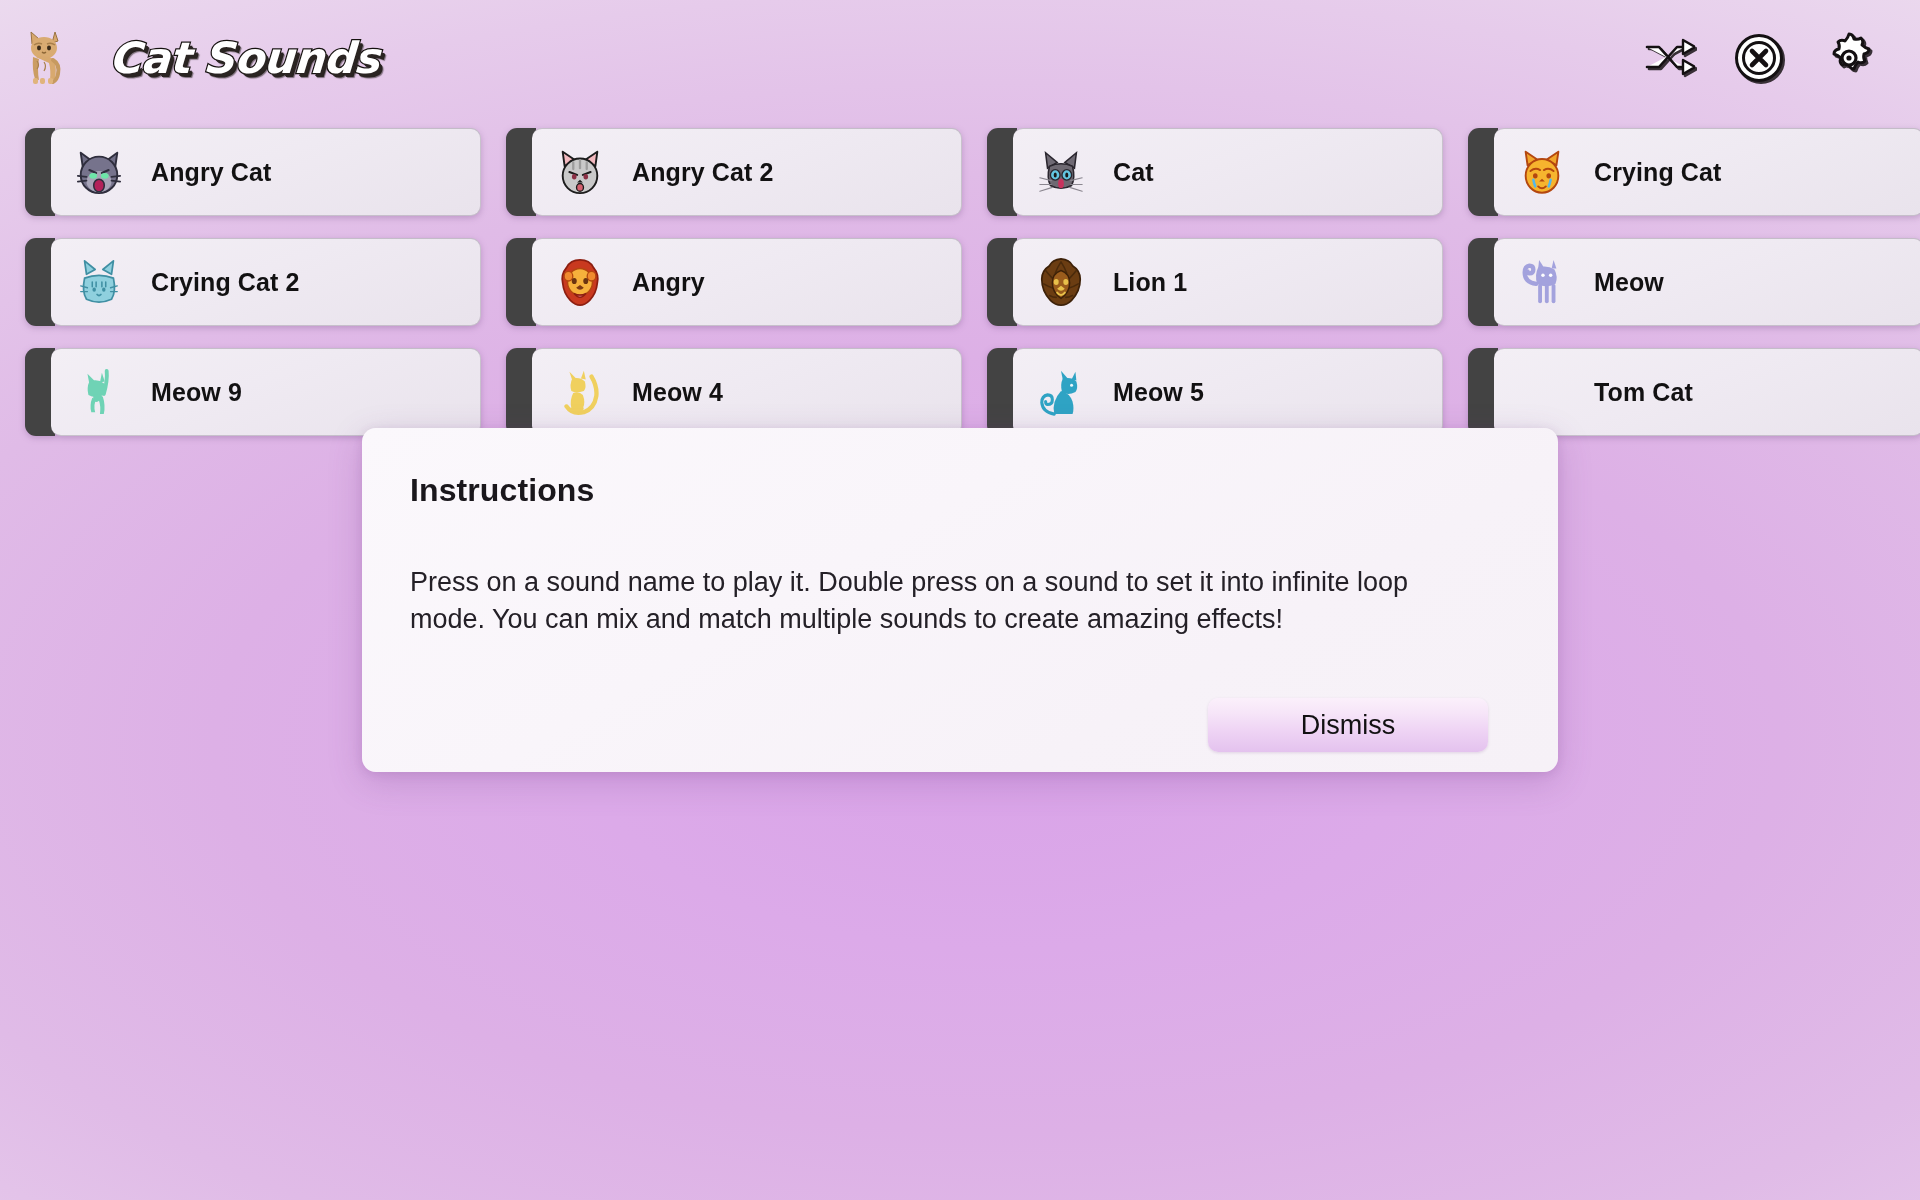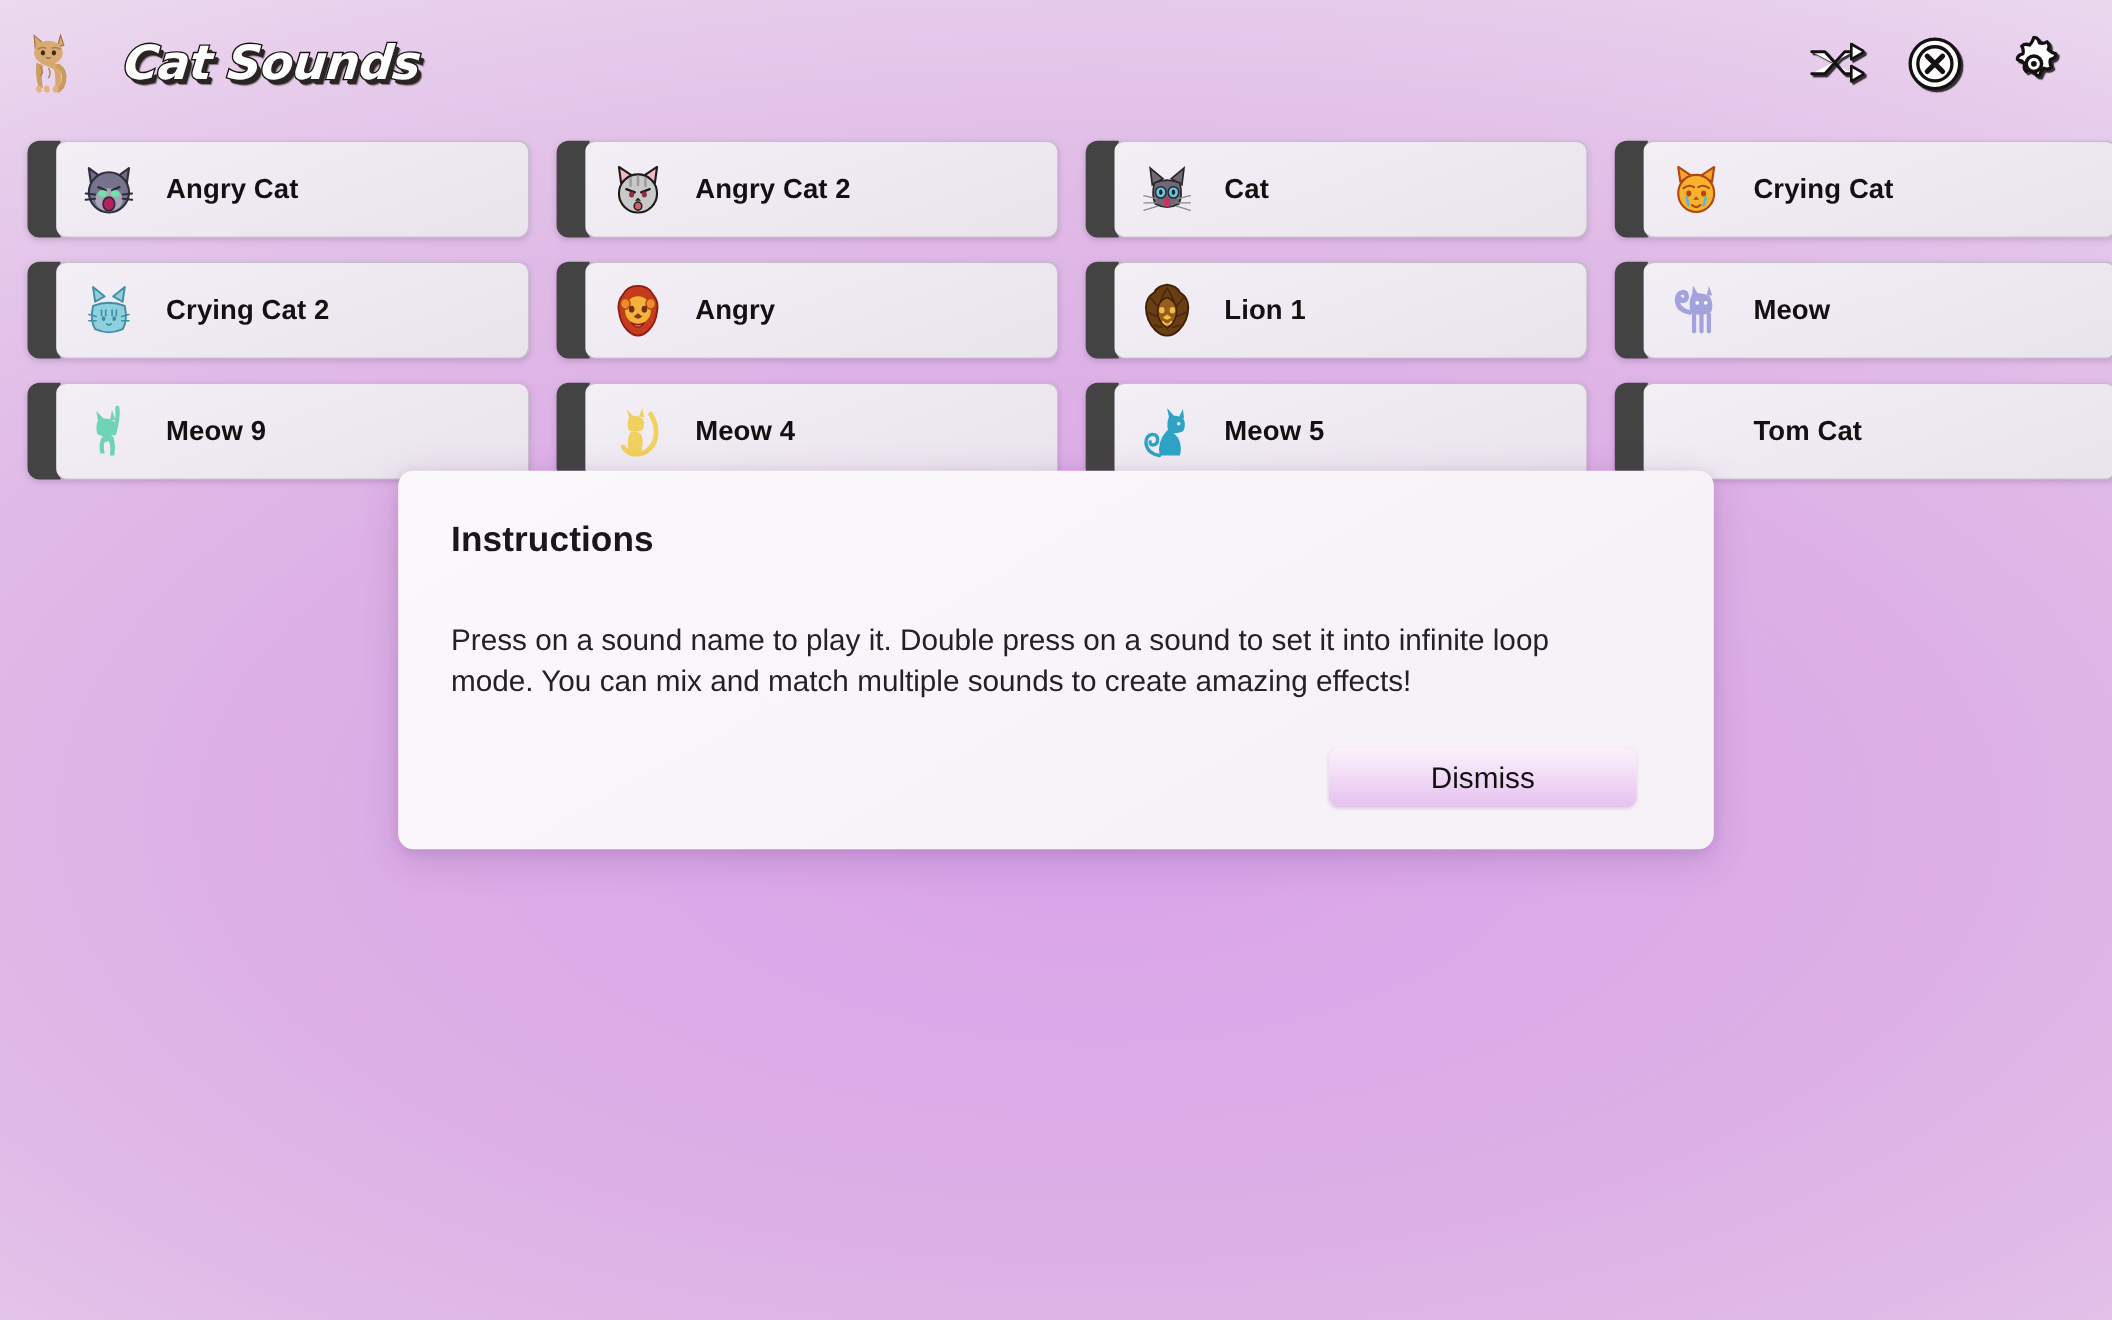--- a/index.html
+++ b/index.html
@@ -140,21 +140,21 @@
     position: absolute;
     left: 362px;
     top: 428px;
     width: 1196px;
     height: 344px;
     background: linear-gradient(150deg, #fbf8fc 0%, #f9f5fa 40%, #f7f2f8 70%, #f6f1f7 100%);
     border-radius: 14px;
     box-shadow:
       0 10px 34px rgba(110,60,130,.22),
       0 2px 10px rgba(110,60,130,.14);
-    padding: 44px 42px 34px 48px;
+    padding: 44px 42px 16px 48px;
     display: flex;
     flex-direction: column;
   }
 
   #dialog-title {
     font-size: 32px;
     font-weight: bold;
     color: #1a171c;
     letter-spacing: .1px;
   }

